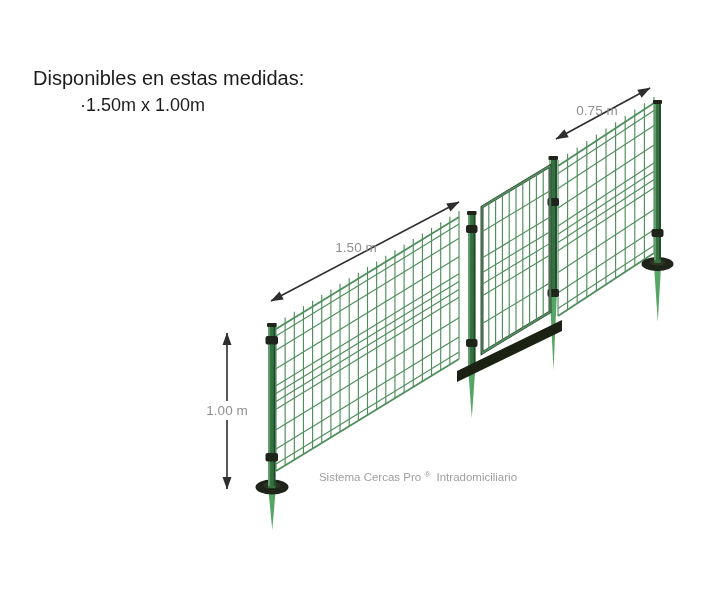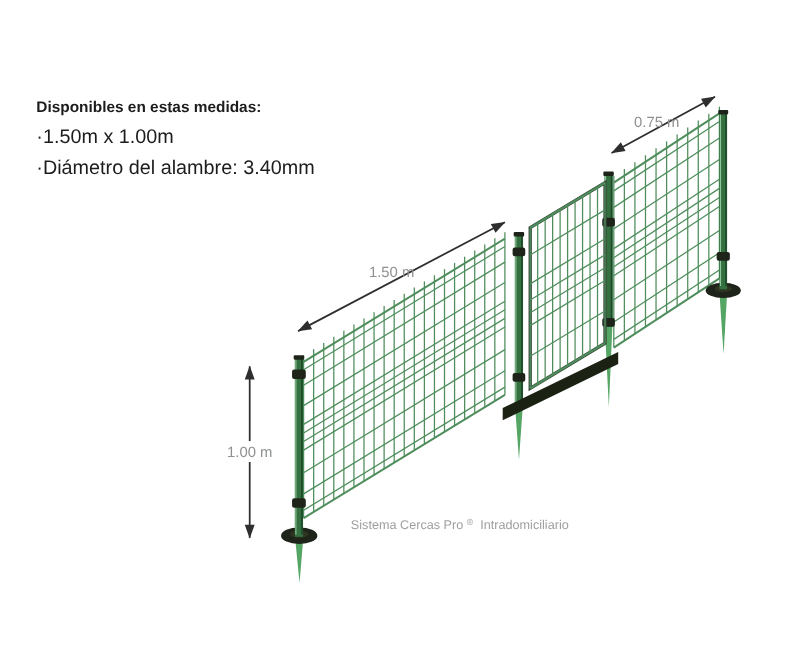--- a/index.html
+++ b/index.html
@@ -1,22 +1,22 @@
 <!DOCTYPE html>
 <html><head>
 <meta charset="utf-8">
 <style>
   html,body{margin:0;padding:0;background:#ffffff;}
   .page{position:relative;width:720px;height:600px;background:#ffffff;overflow:hidden;
         font-family:"Liberation Sans", sans-serif;}
   .scene{position:absolute;left:0;top:0;width:720px;height:600px;}
   .info{position:absolute;left:33px;top:64px;color:#1c1c1c;}
   .info .title{font-size:20px;font-weight:bold;line-height:23px;margin:0;}
-  .info .subtitle{font-size:14px;line-height:27px;margin-top:20px;font-weight:bold;}
-  .info .spec-item{font-size:18px;line-height:27.5px;}
+  .info .subtitle{font-size:20px;line-height:27px;margin-top:1px;}
+  .info .spec-item{font-size:18px;line-height:27.5px;margin-left:47px;}
   .dim-label{font-size:13.5px;}
   .caption{font-size:11.5px;}
 </style>
 </head>
 <body>
 
 <div class="page">
 
   <svg class="scene" viewBox="0 0 720 600">
     <defs>
@@ -205,16 +205,15 @@
       <tspan>Sistema Cercas Pro</tspan>
       <tspan dy="-4" font-size="8">®</tspan>
       <tspan dy="4" dx="3">Intradomiciliario</tspan>
     </text>
   </svg>
 
   <div class="info" style="color: rgb(28, 28, 28);">
     <div class="subtitle">Disponibles en estas medidas:</div>
     <div>
       <div class="spec-item">·1.50m x 1.00m</div>
-      <div class="spec-item">·Diámetro del alambre: 3.40mm</div>
     </div>
   </div>
 </div>
 
 </body></html>

